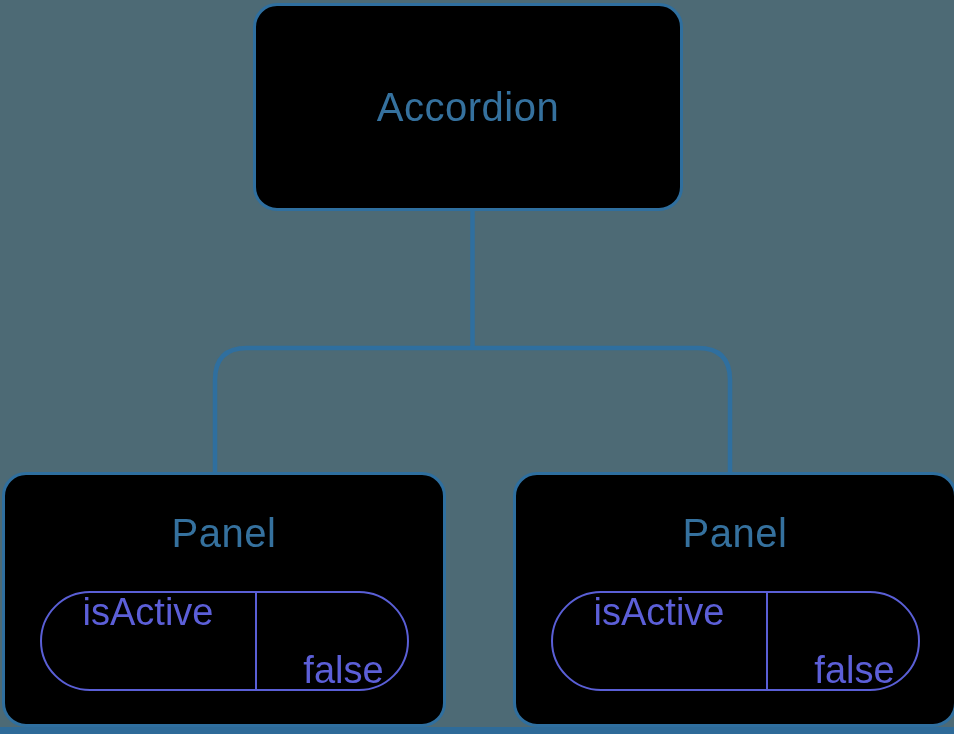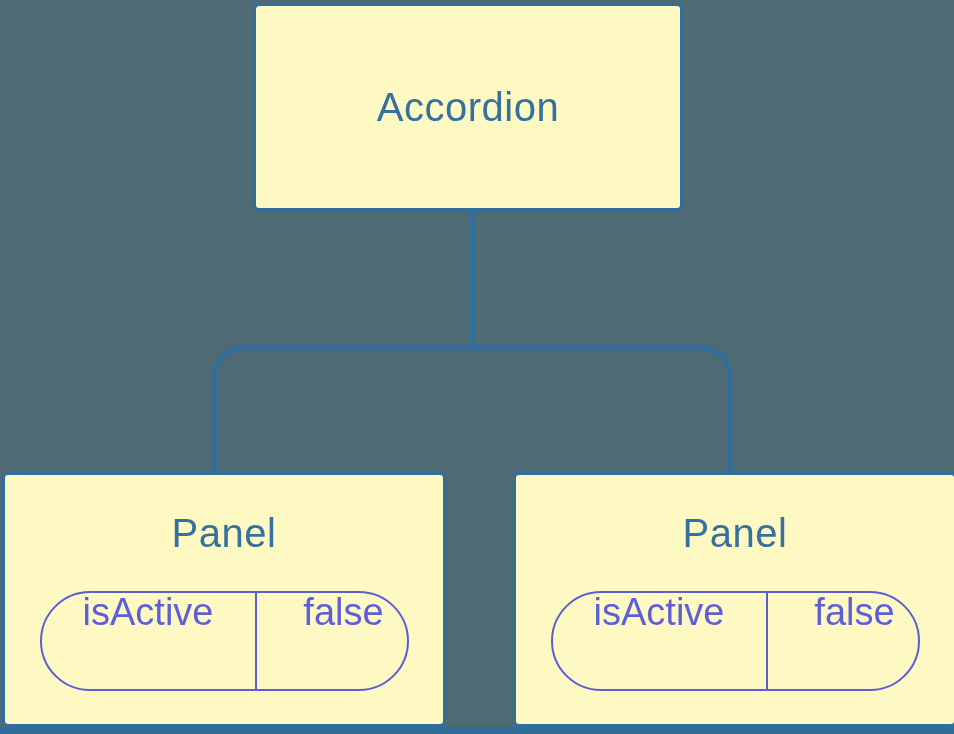--- a/index.html
+++ b/index.html
@@ -3,22 +3,22 @@
 <meta charset="utf-8">
 <style>
   html,body{margin:0;padding:0;}
   body{
     width:954px;height:734px;position:relative;overflow:hidden;
     background:#4D6A75;
     font-family:"Liberation Sans", sans-serif;
   }
   .connector{position:absolute;left:0;top:0;pointer-events:none;}
   .node{
-    position:absolute;background:#fef9c3;
-    border:3px solid #2F6F9F;border-radius:6px;
+    position:absolute;background:#000000;
+    border:3px solid #2F6F9F;border-radius:24px;
     box-sizing:border-box;
   }
   #accordion-node{
     left:253px;top:3px;width:430px;height:208px;
     display:flex;align-items:center;justify-content:center;
   }
   .node-title{
     font-size:40px;font-weight:500;color:#35719E;
     letter-spacing:0.5px;line-height:1;
   }
@@ -32,21 +32,21 @@
   .state-pill{
     margin-top:38px;width:369px;height:100px;
     border:2px solid #5A5FD6;border-radius:52px;
     box-sizing:border-box;display:flex;overflow:hidden;
   }
   .state-key{
     width:213px;border-right:2px solid #5A5FD6;
     display:flex;align-items:flex-start;justify-content:center;
   }
   .state-value{
-    flex:1;display:flex;align-items:flex-start;justify-content:center;margin-left:24px;
+    flex:1;display:flex;align-items:flex-end;justify-content:center;margin-left:24px;
   }
   .pill-text{font-size:38px;color:#5C5FD8;line-height:1;}
   .bottom-bar{
     position:absolute;left:0;bottom:0;width:954px;height:7px;
     background:#2E6B99;
   }
 </style>
 </head>
 <body>
 

